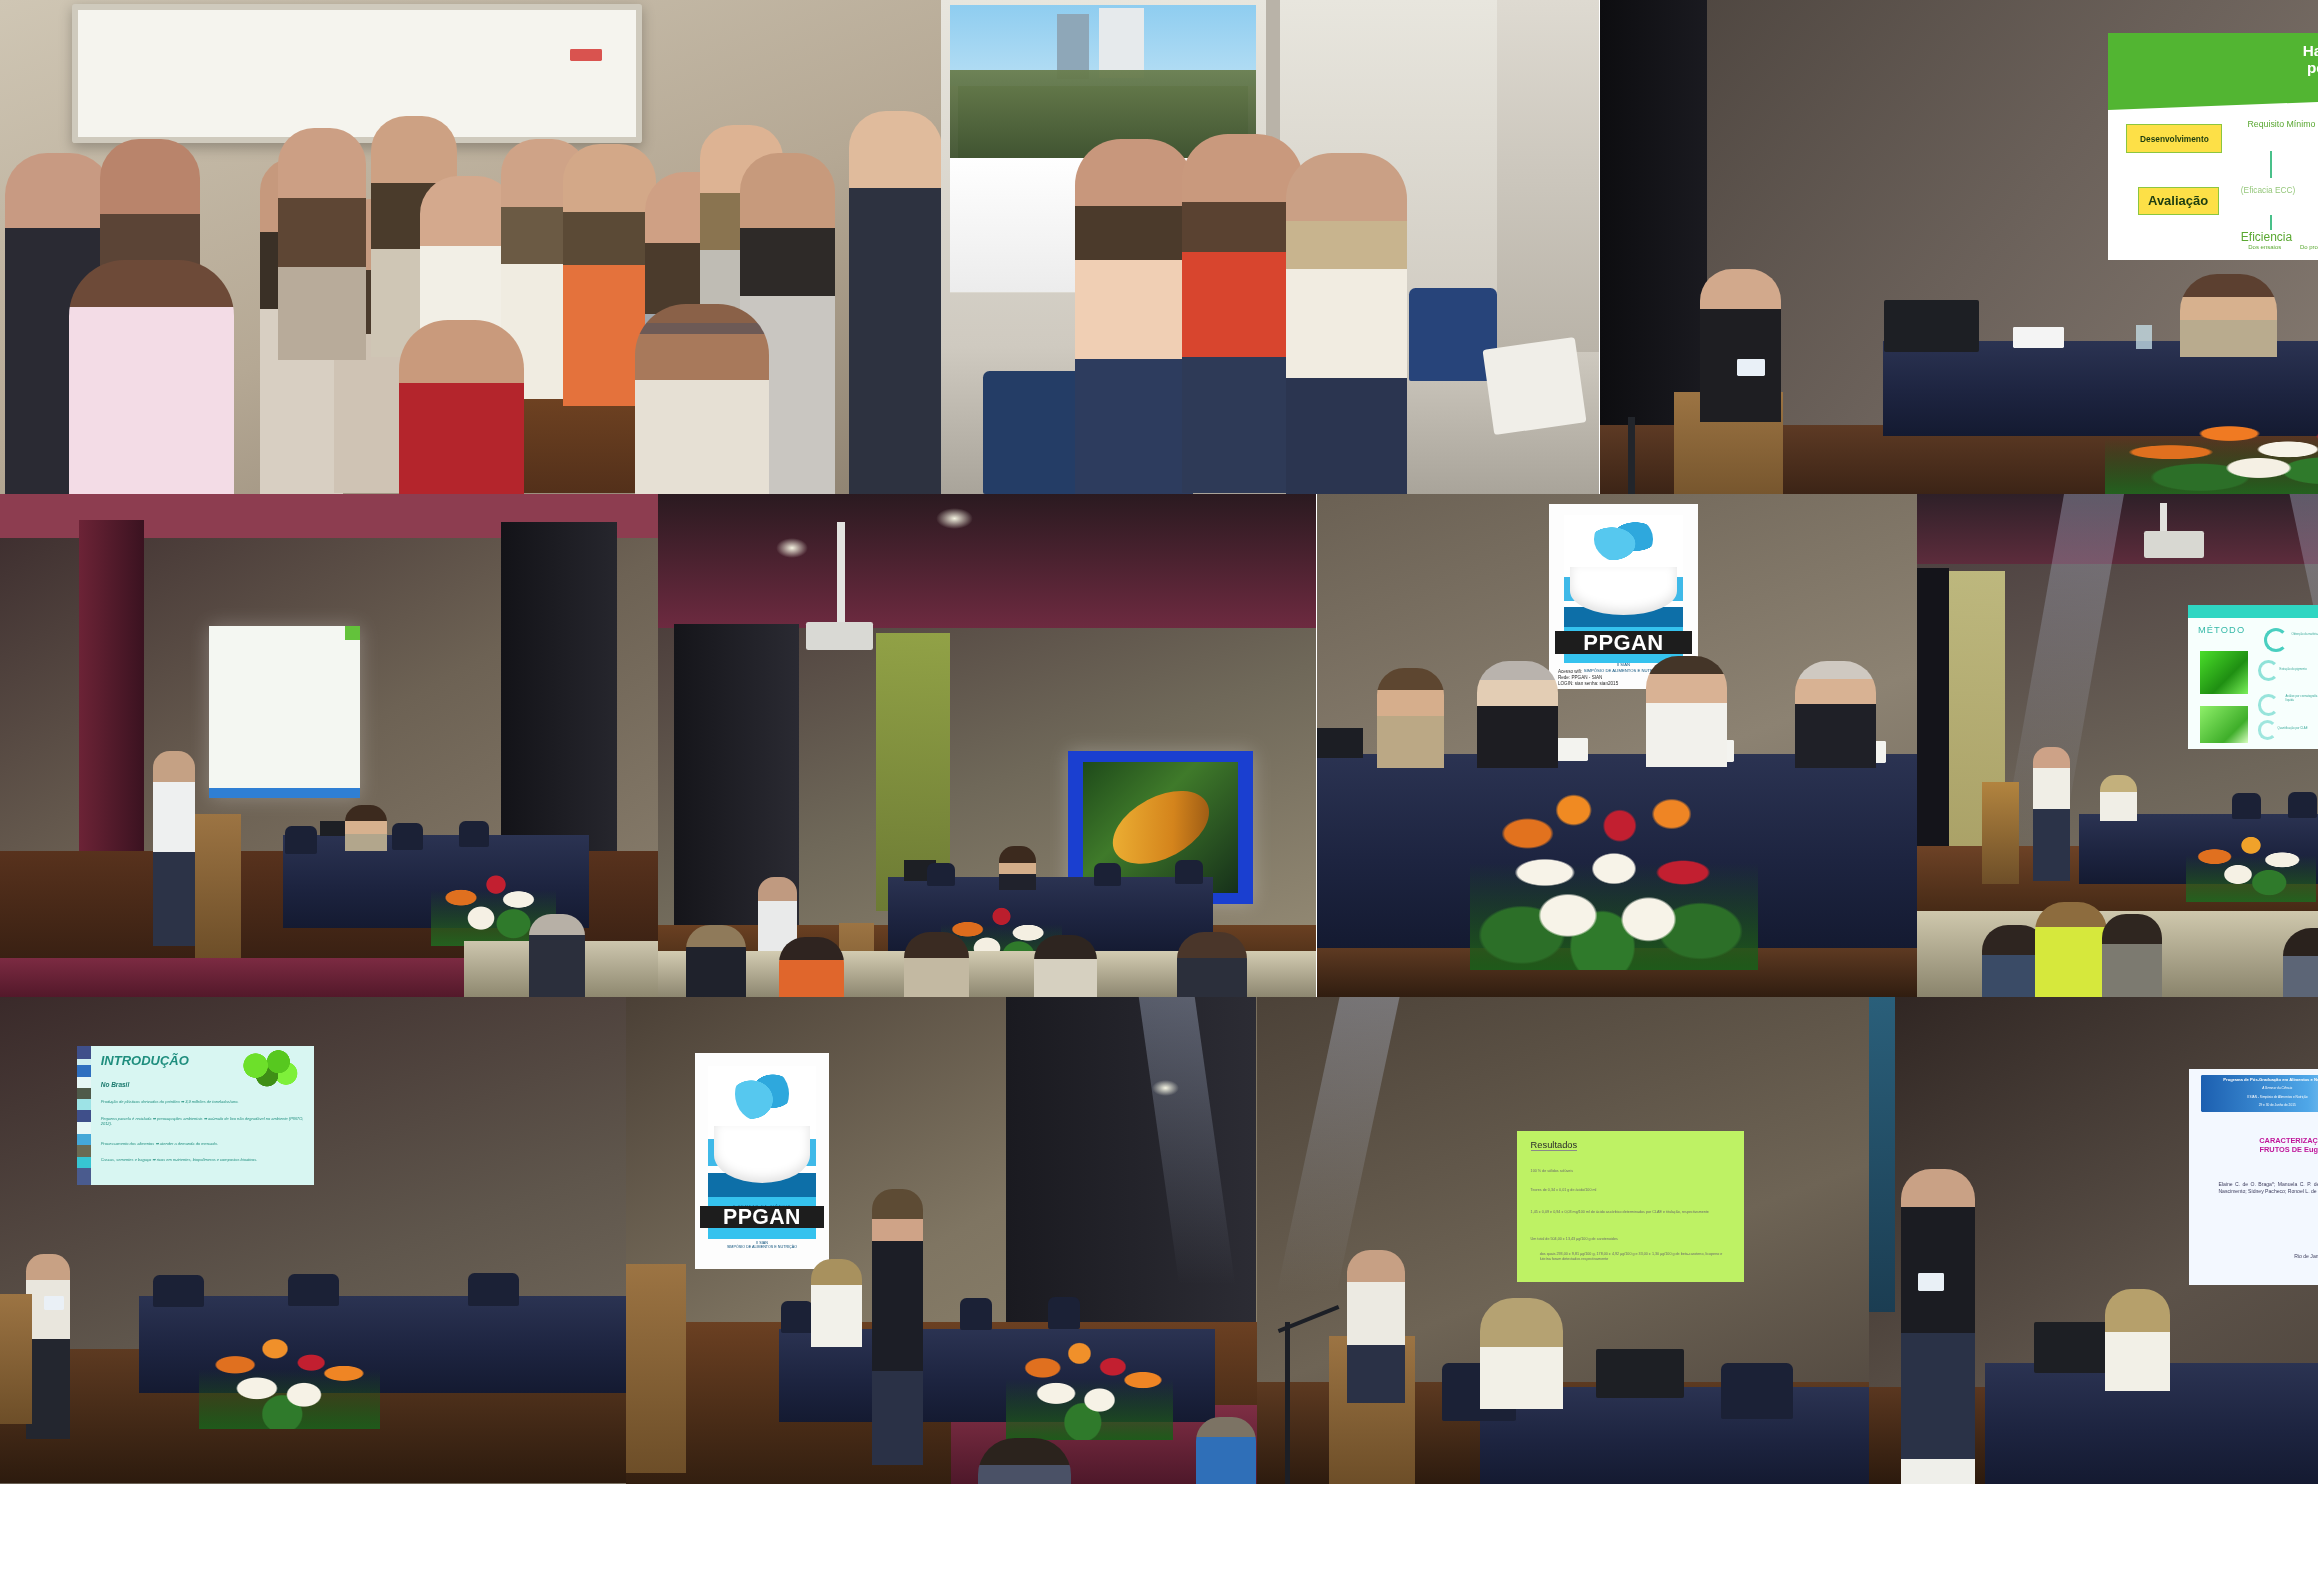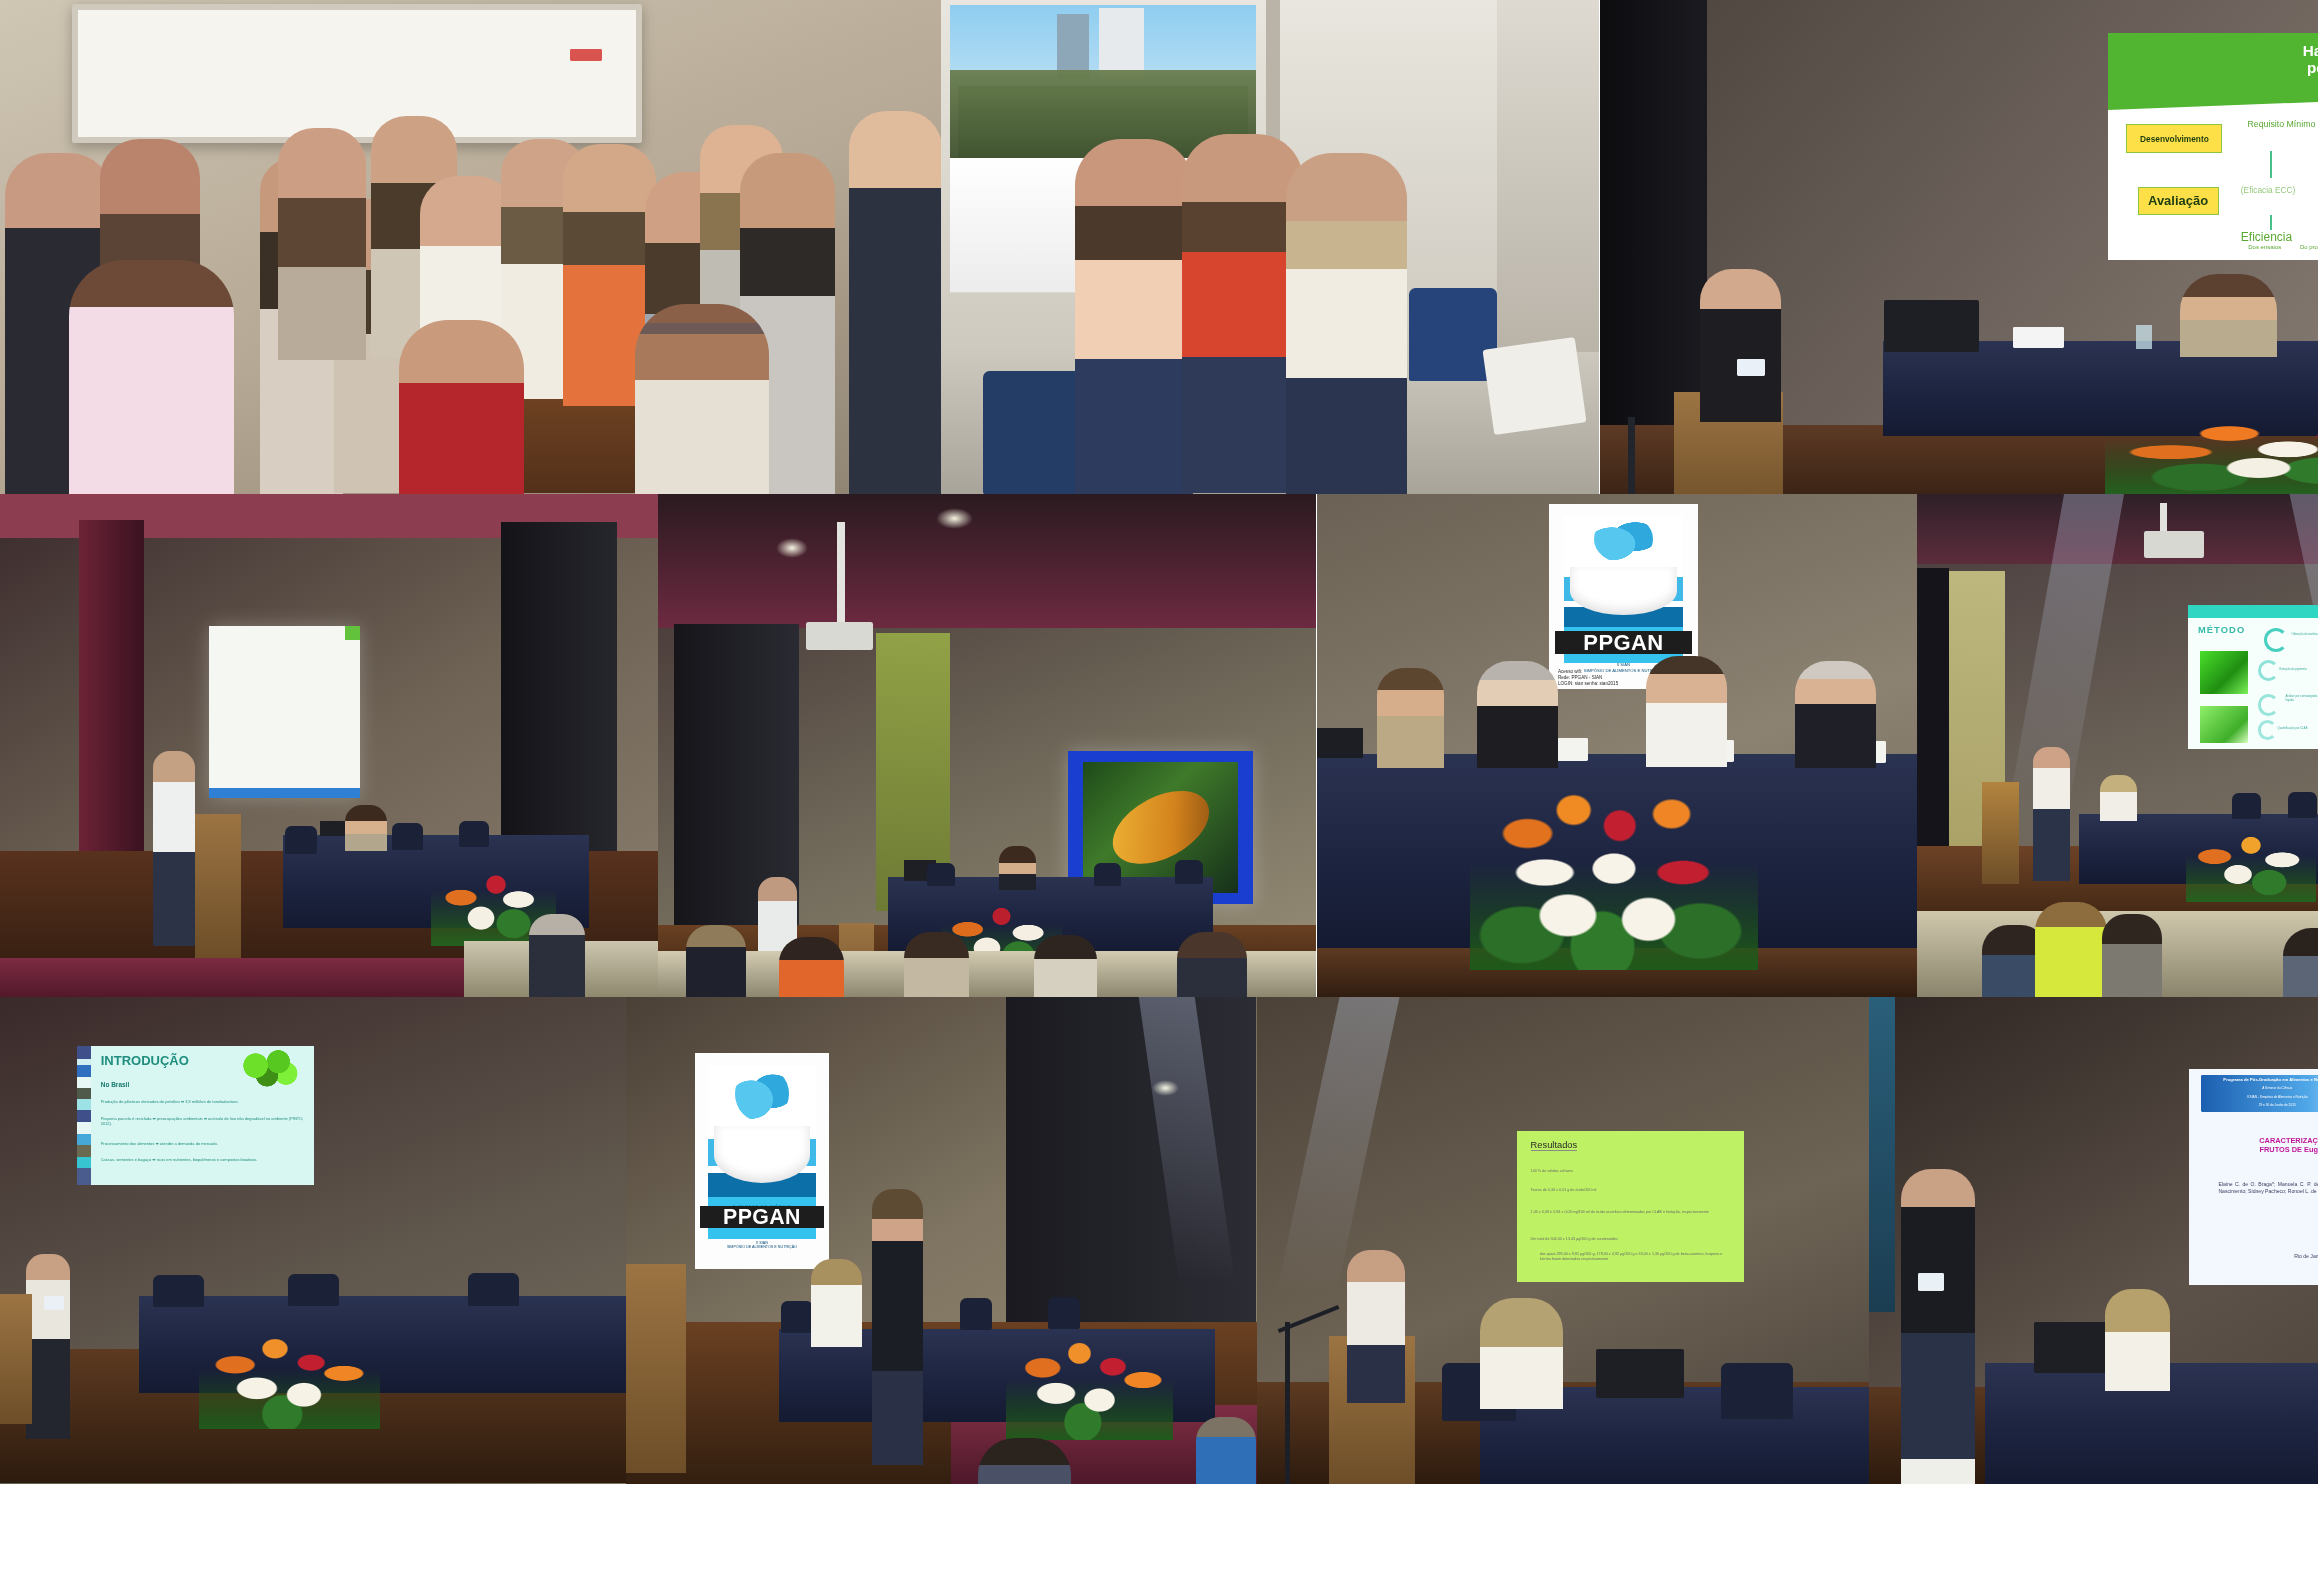--- a/index.html
+++ b/index.html
@@ -68,21 +68,21 @@
   .ppgan-tag  { position:absolute; left:6%; bottom:28%; width:88%; text-align:center; color:#0f5f93; letter-spacing:.25em; }
   .ppgan-seed { position:absolute; left:30%; top:6%; width:40%; height:26%;
                 background:radial-gradient(ellipse at 30% 60%, #56c8ef 0 40%, transparent 41%),
                            radial-gradient(ellipse at 70% 45%, #2ea8dd 0 38%, transparent 39%); border-radius:50%; }
   .ppgan-hand { position:absolute; left:14%; top:34%; width:72%; height:26%;
                 background:#ffffff; border-radius:0 0 50% 50%; box-shadow:inset 0 -4.6px 11px rgba(0,0,0,.12); }
   .ppgan-note { position:absolute; left:6%; bottom:1%; width:88%; color:#2a2a2a; line-height:1.3; }
 
   .slide-metodo { background:#f7fffd; }
   .met-top { position:absolute; left:0; top:0; width:100%; height:9%; background:#2fd6c2; }
-  .met-title { position:absolute; color:#35b9a8; letter-spacing:.12em;font-weight:bold; }
+  .met-title { position:absolute; color:#35b9a8; letter-spacing:.12em; }
   .ring { position:absolute; border:3.2px solid #49cfc0; border-radius:50%; border-right-color:transparent; }
   .photo-sq { position:absolute; background:linear-gradient(135deg,#4ade2a,#1f8f12 60%,#7bf05a); }
   .photo-sq.b { background:linear-gradient(135deg,#8ff06a,#3fae2a 70%,#d8ffc0); }
 
   .slide-res { background:#bef264; }
   .res-title { position:absolute; color:#2a2a2a; border-bottom:0.9px solid #8a8a8a; }
   .res-li { position:absolute; color:#6b6b6b; line-height:1.4; }
 </style>
 </head>
 <body>
@@ -365,21 +365,21 @@
           linear-gradient(180deg, rgba(40,90,38,0) 42%, #24611f 100%);"></div>
     <div class="seatrow" style="left:0;top:417px;width:576px;height:86px;background:linear-gradient(180deg,#cfc8ad,#8a846c);"></div>
     <div class="person" style="left:65px;top:431px;width:65px;height:72px;background:linear-gradient(180deg,#2e2520 0 42%, #3a4b66 42% 100%);border-radius:26px 26px 0 0;"></div>
     <div class="person" style="left:118px;top:408px;width:72px;height:95px;background:linear-gradient(180deg,#8d6c3e 0 26%, #d6e83c 26% 100%);border-radius:29px 29px 0 0;"></div>
     <div class="person" style="left:185px;top:420px;width:60px;height:83px;background:linear-gradient(180deg,#2f2620 0 36%, #7c7a70 36% 100%);border-radius:24px 24px 0 0;"></div>
 
     <div class="person" style="left:366px;top:434px;width:70px;height:70px;background:linear-gradient(180deg,#2a221d 0 40%, #5c6576 40% 100%);border-radius:28px 28px 0 0;"></div>
 
   </div>
 
-  <div class="panel" style="left:0; top:997px; width:626px; height:487px;">
+  <div class="panel" style="left:0; top:997px; width:626px; height:487px;font-style:italic;">
     <div class="wall" style="left:0;top:0;width:100%;height:100%;background:linear-gradient(160deg,#3a2a2a,#5f564c 55%,#7b7263);"></div>
 
     <div class="slide slide-intro" style="left:77px;top:49px;width:237px;height:139px;">
       <div class="intro-strip"></div>
       <div class="intro-title" style="left:10%;top:5%;font-size:13px;">INTRODUÇÃO</div>
       <div class="intro-sub" style="left:10%;top:25%;font-size:6.5px;font-weight:bold;">No Brasil</div>
       <div class="leafy" style="left:64%;top:3%;width:32%;height:28%;"></div>
       <div class="intro-li" style="left:10%;top:38%;width:86%;font-size:4px;">Produção de plásticos derivados do petróleo ➡ 3,9 milhões de toneladas/ano.</div>
       <div class="intro-li" style="left:10%;top:50%;width:86%;font-size:4px;">Pequena parcela é reciclada ➡ preocupações ambientais ➡ acúmulo de lixo não degradável no ambiente (PINTO, 2012).</div>
       <div class="intro-li" style="left:10%;top:68%;width:86%;font-size:4px;">Processamento dos alimentos ➡ atender a demanda do mercado.</div>

